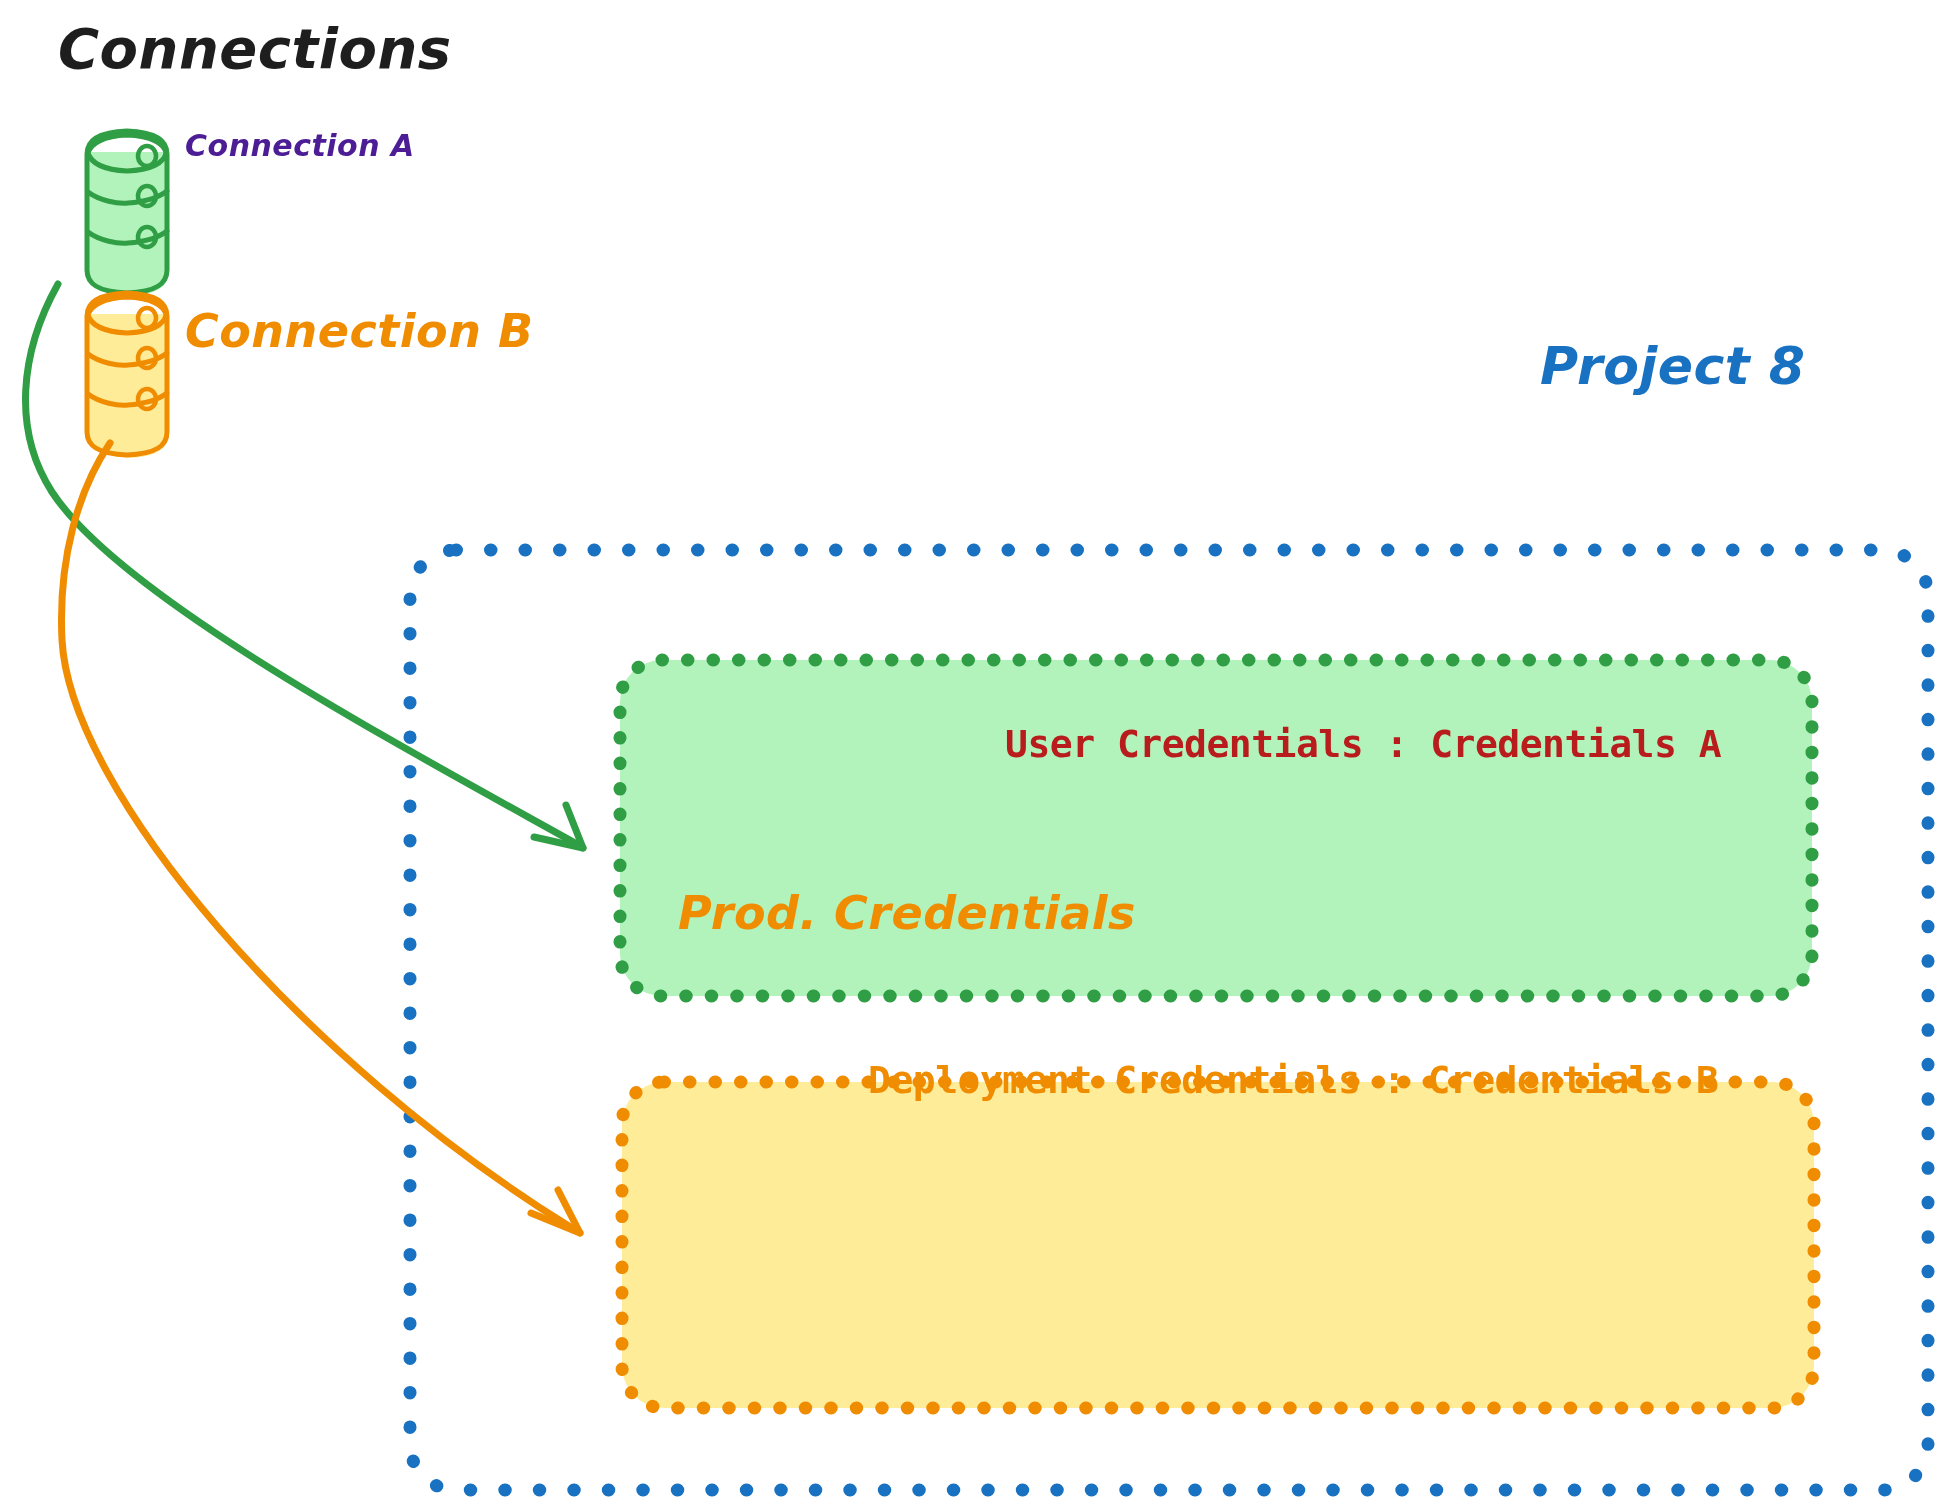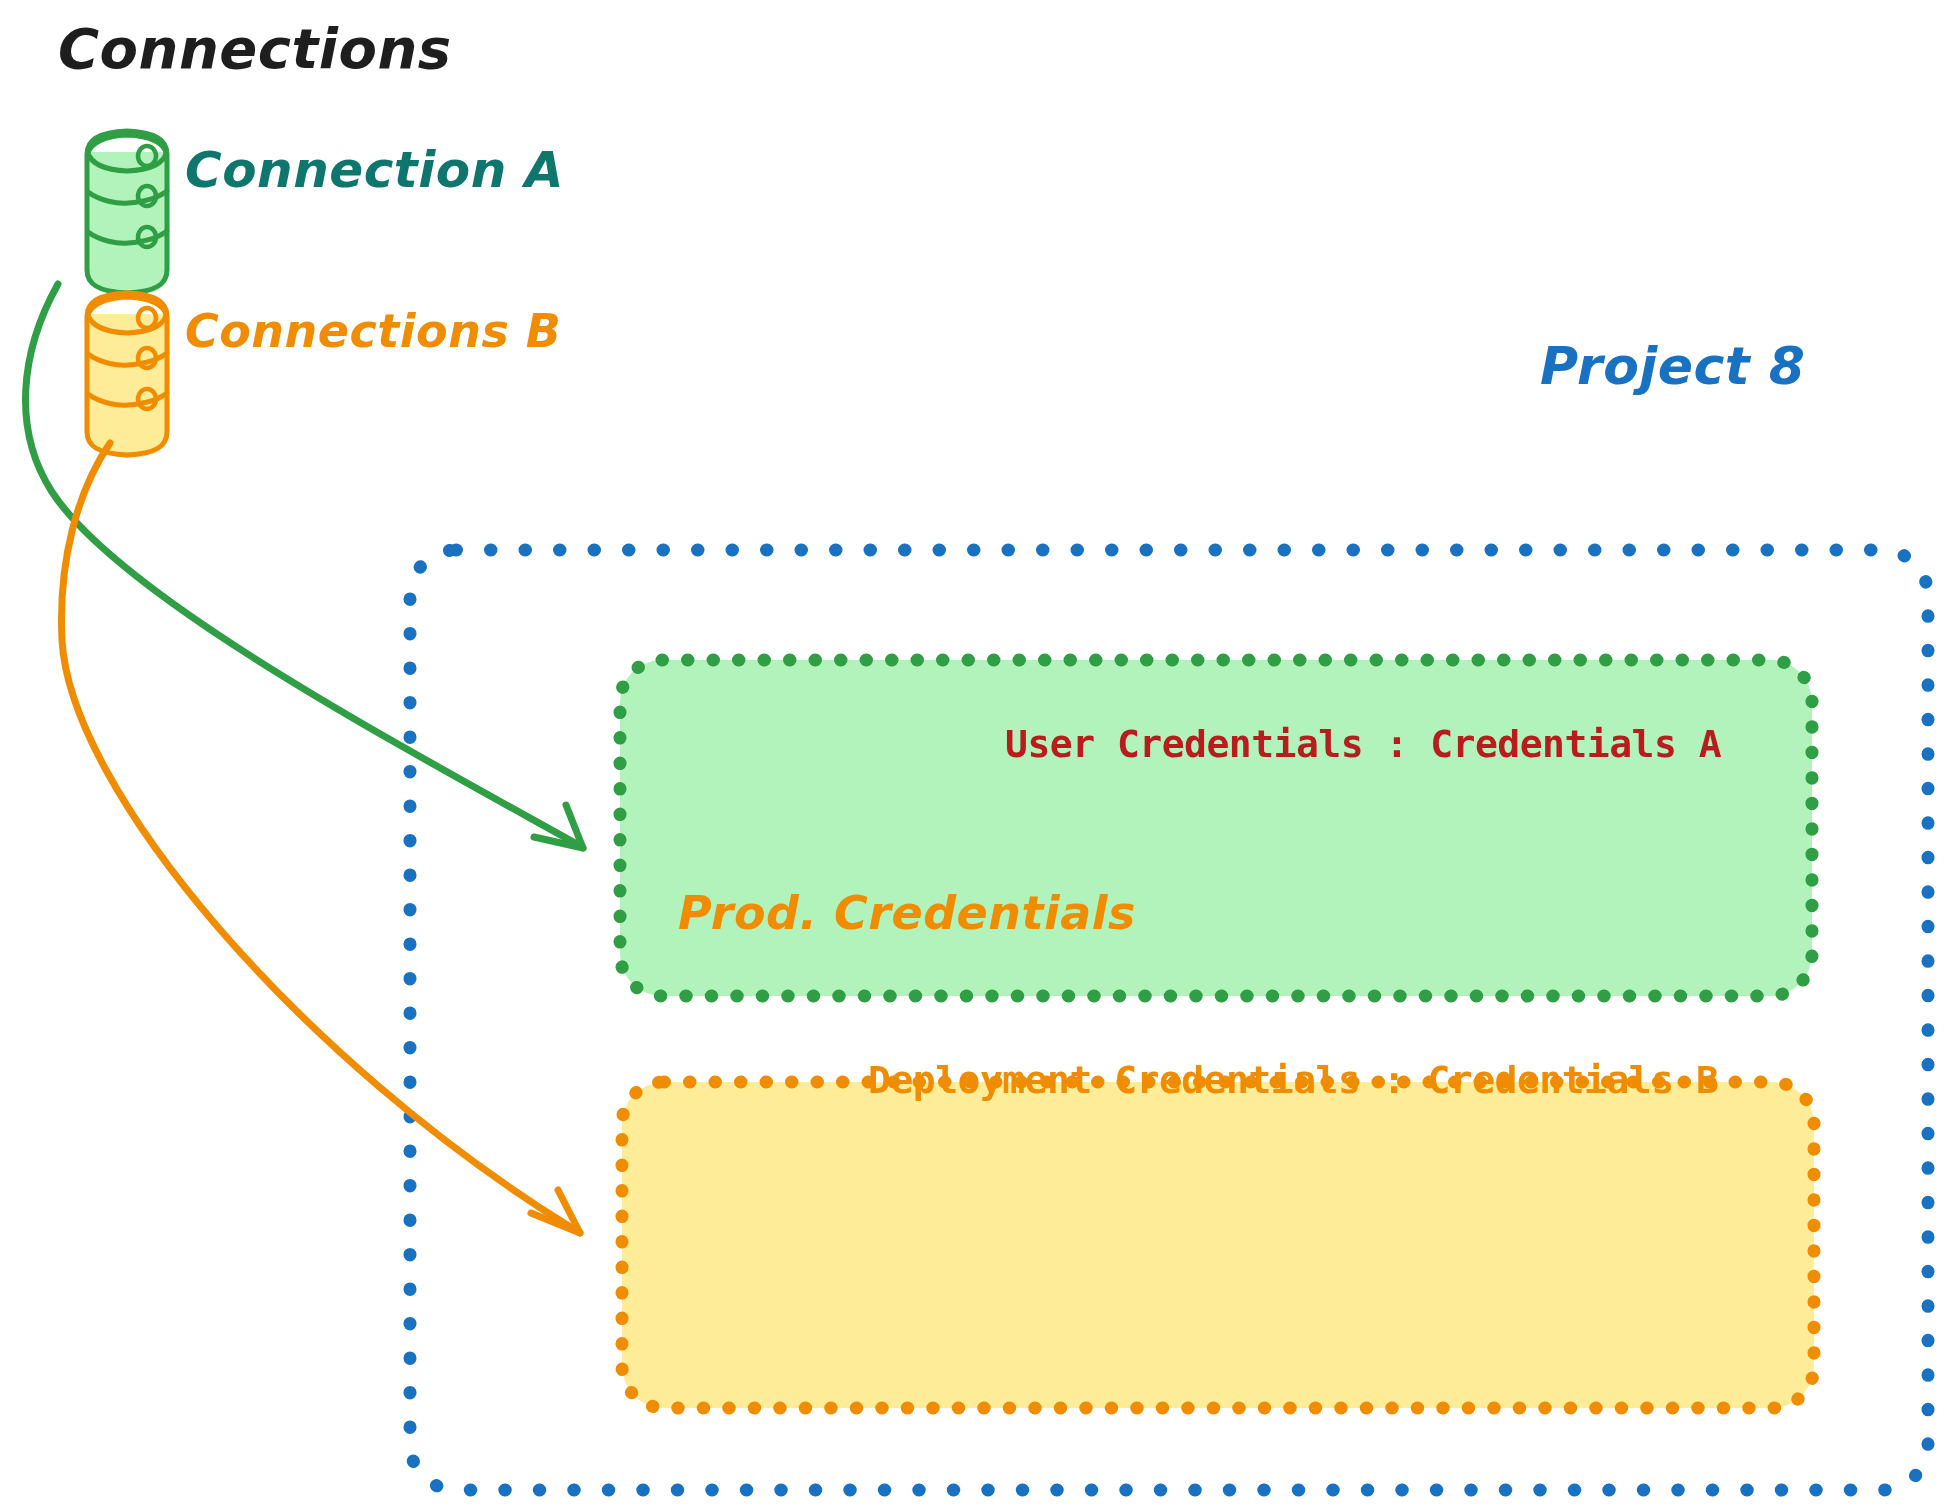--- a/index.html
+++ b/index.html
@@ -57,23 +57,23 @@
 
   #title-connections {
     left: 58px;
     top: 16px;
     font-size: 56px;
     color: #1e1e1e;
   }
 
   #label-conn-a {
     left: 185px;
-    top: 141px;
-    font-size: 50px;
-    color: #0f766e;
+    top: 128px;
+    font-size: 30px;
+    color: #4c1d95;
   }
 
   #label-conn-b {
     left: 185px;
     top: 304px;
     font-size: 46px;
     color: #f08c00;
   }
 
   #label-project {
@@ -180,21 +180,21 @@
       <path d="M110,443 C78,490 58,560 62,640 C70,790 300,1060 572,1228" fill="none" stroke="#f08c00" stroke-width="7" stroke-linecap="round" stroke-linejoin="round"></path>
       <path d="M558,1190 L580,1233" fill="none" stroke="#f08c00" stroke-width="7" stroke-linecap="round"></path>
       <path d="M531,1213 L580,1233" fill="none" stroke="#f08c00" stroke-width="7" stroke-linecap="round"></path>
     </g>
   </svg>
 
   <div class="txt hand" id="title-connections">Connections</div>
 
   <div class="txt hand" id="label-conn-a">Connection A</div>
 
-  <div class="txt hand" id="label-conn-b">Connections B</div>
+  <div class="txt hand" id="label-conn-b">Connection B</div>
 
   <div class="txt hand" id="label-project">Project 8</div>
 
 
   <div class="txt mono" id="label-dev-cred">User Credentials : Credentials A</div>
 
   <div class="txt hand" id="label-prod-env">Prod. Credentials</div>
 
   <div class="txt mono" id="label-prod-cred">Deployment Credentials : Credentials B</div>
 

